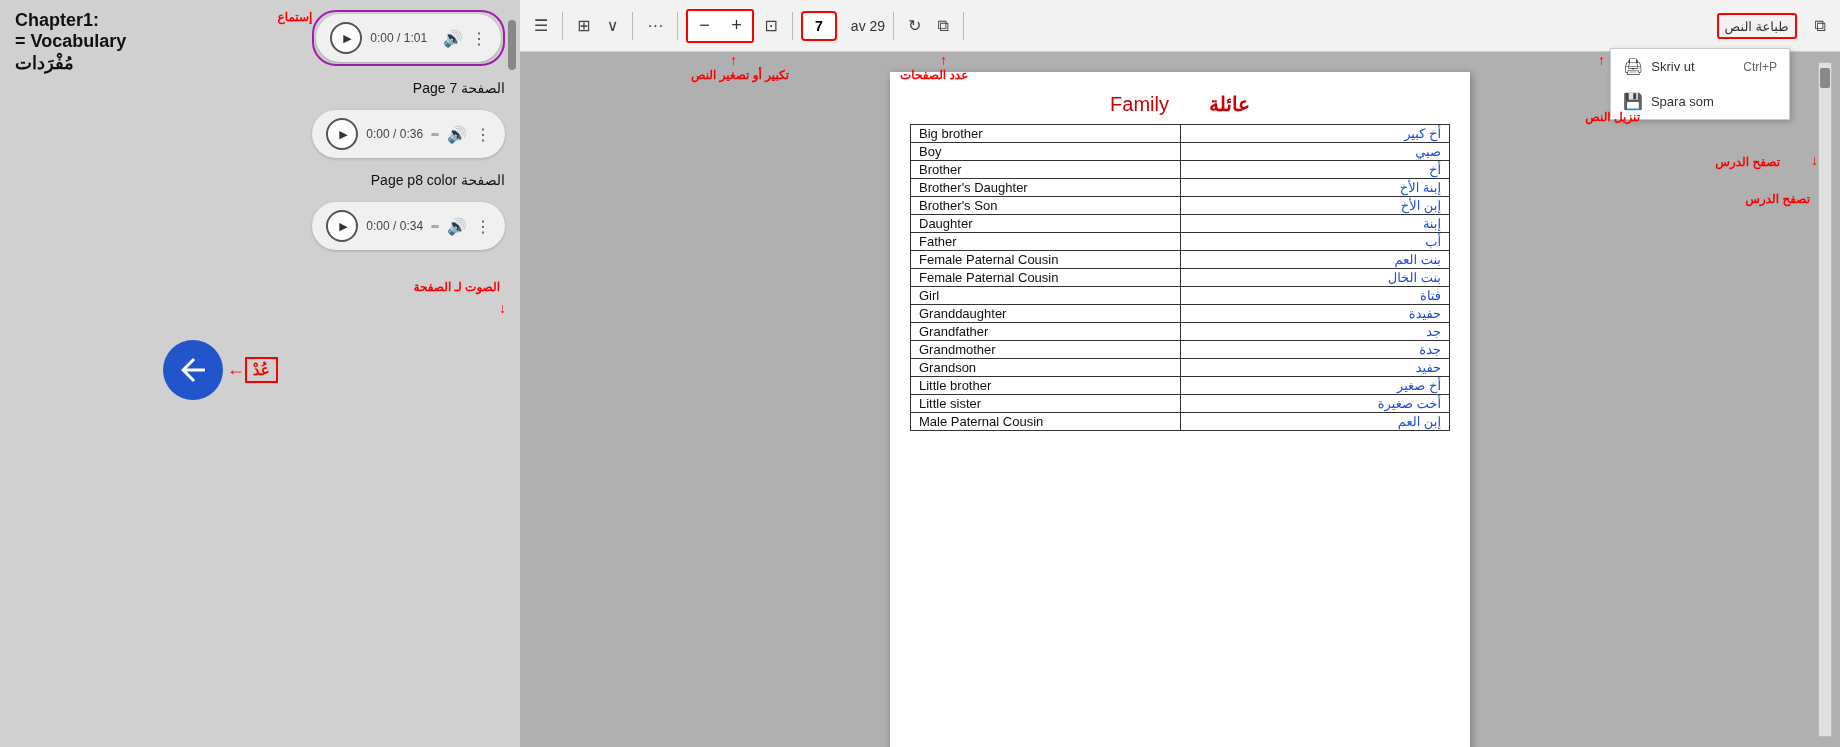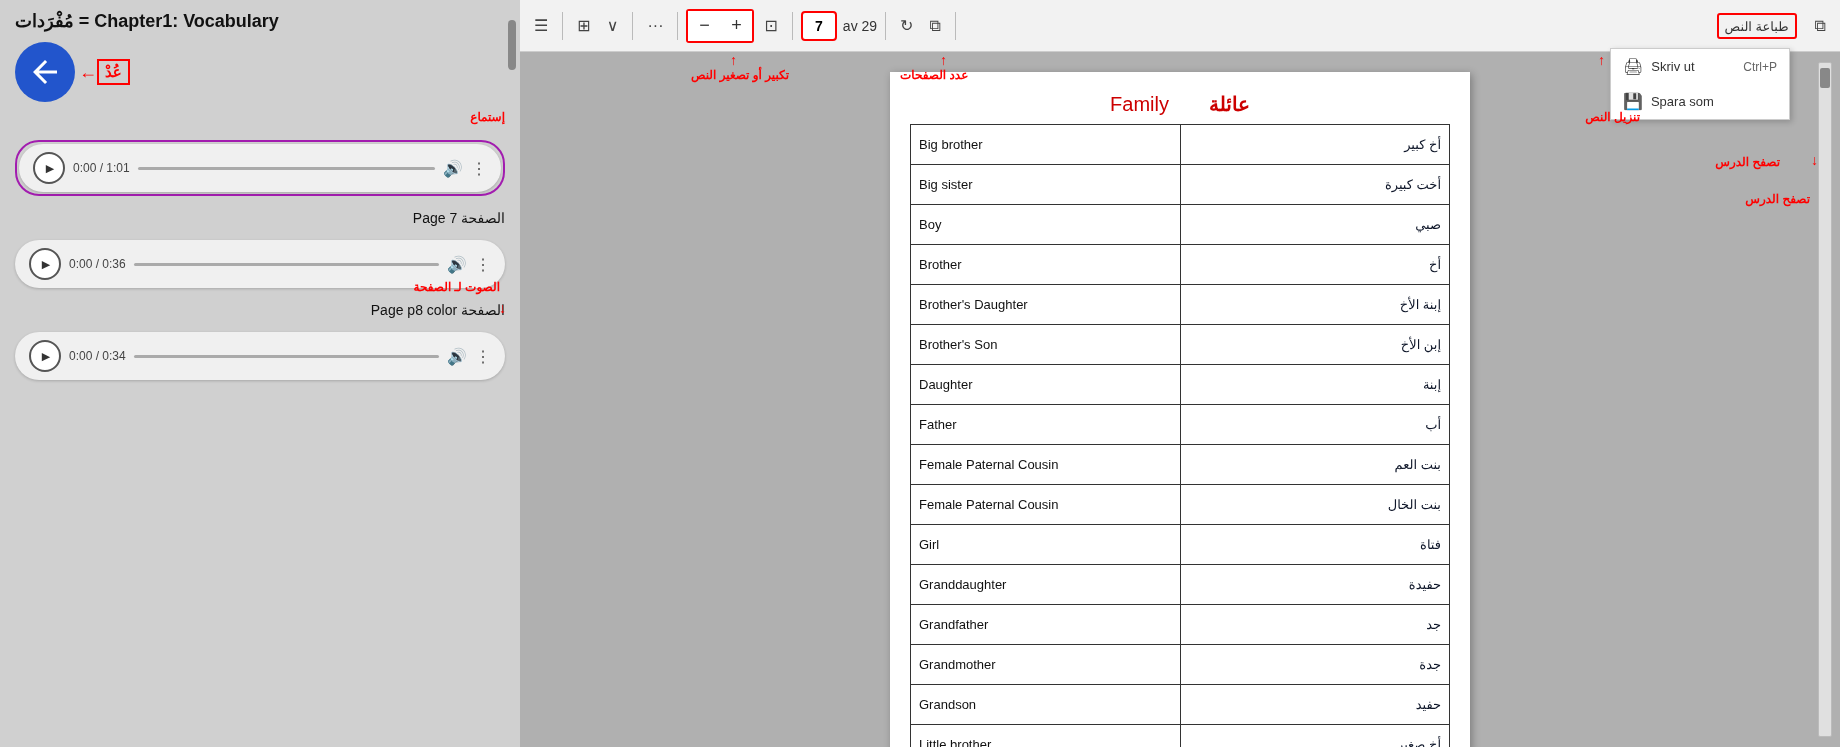--- a/index.html
+++ b/index.html
@@ -12,21 +12,21 @@
       display: flex;
       flex-direction: row;
     }
 
     
     .left-panel {
       width: 520px;
       min-width: 520px;
       background: #d0d0d0;
       display: flex;
-      flex-direction: column;
+      flex-direction: row;
       padding: 10px 15px;
       position: relative;
       height: 747px;
       overflow: hidden;
     }
 
     .page-title {
       font-size: 18px;
       font-weight: bold;
       color: #111;
@@ -247,21 +247,21 @@
       align-items: center;
       justify-content: center;
       font-size: 14px;
       background: white;
       font-weight: bold;
     }
 
     .total-pages {
       font-size: 14px;
       color: #333;
-      margin-left: 2px;
+      margin-left: 10px;
     }
 
     .toolbar-right {
       margin-left: auto;
       display: flex;
       align-items: center;
       gap: 12px;
     }
 
     
@@ -334,34 +334,34 @@
     }
 
     .vocab-table {
       width: 100%;
       border-collapse: collapse;
       font-size: 13px;
     }
 
     .vocab-table td {
       border: 1px solid #333;
-      padding: 12px 8px;
+      padding: 1px 8px;
     }
 
     .vocab-table .en-col {
       width: 50%;
       text-align: left;
       color: #111;
     }
 
     .vocab-table .ar-col {
       width: 50%;
       text-align: right;
       direction: rtl;
-      color: #0f172a;
+      color: #1d4ed8;
     }
 
     
     .pdf-scrollbar {
       position: absolute;
       right: 8px;
       top: 10px;
       width: 14px;
       bottom: 10px;
       background: #e0e0e0;
@@ -518,24 +518,20 @@
         <span class="family-title-ar">عائلة</span>
       </div>
 
       <table class="vocab-table">
         <tbody id="vocab-body">
         <tr>
       <td class="en-col">Big brother</td>
       <td class="ar-col">أخ كبير</td>
     </tr>
             <tr>
-      <td class="en-col">Big sister</td>
-      <td class="ar-col">أخت كبيرة</td>
-    </tr>
-            <tr>
       <td class="en-col">Boy</td>
       <td class="ar-col">صبي</td>
     </tr>
             <tr>
       <td class="en-col">Brother</td>
       <td class="ar-col">أخ</td>
     </tr>
             <tr>
       <td class="en-col">Brother's Daughter</td>
       <td class="ar-col">إبنة الأخ</td>
@@ -581,20 +577,24 @@
       <td class="ar-col">حفيد</td>
     </tr>
             <tr>
       <td class="en-col">Little brother</td>
       <td class="ar-col">أخ صغير</td>
     </tr>
             <tr>
       <td class="en-col">Little sister</td>
       <td class="ar-col">أخت صغيرة</td>
     </tr>
+            <tr>
+      <td class="en-col">Male Paternal Cousin</td>
+      <td class="ar-col">إبن العم</td>
+    </tr>
           </tbody>
       </table>
     </div>
 
     <div class="pdf-scrollbar">
       <div class="pdf-scroll-thumb"></div>
     </div>
 
     <div style="position:absolute; right:30px; top:140px; color:red; font-size:12px; font-weight:bold; direction:rtl; pointer-events:none; text-align:right; white-space:nowrap;">تصفح الدرس</div>
     <div style="position:absolute; right:22px; top:100px; color:red; font-size:14px; pointer-events:none;">↓</div>

